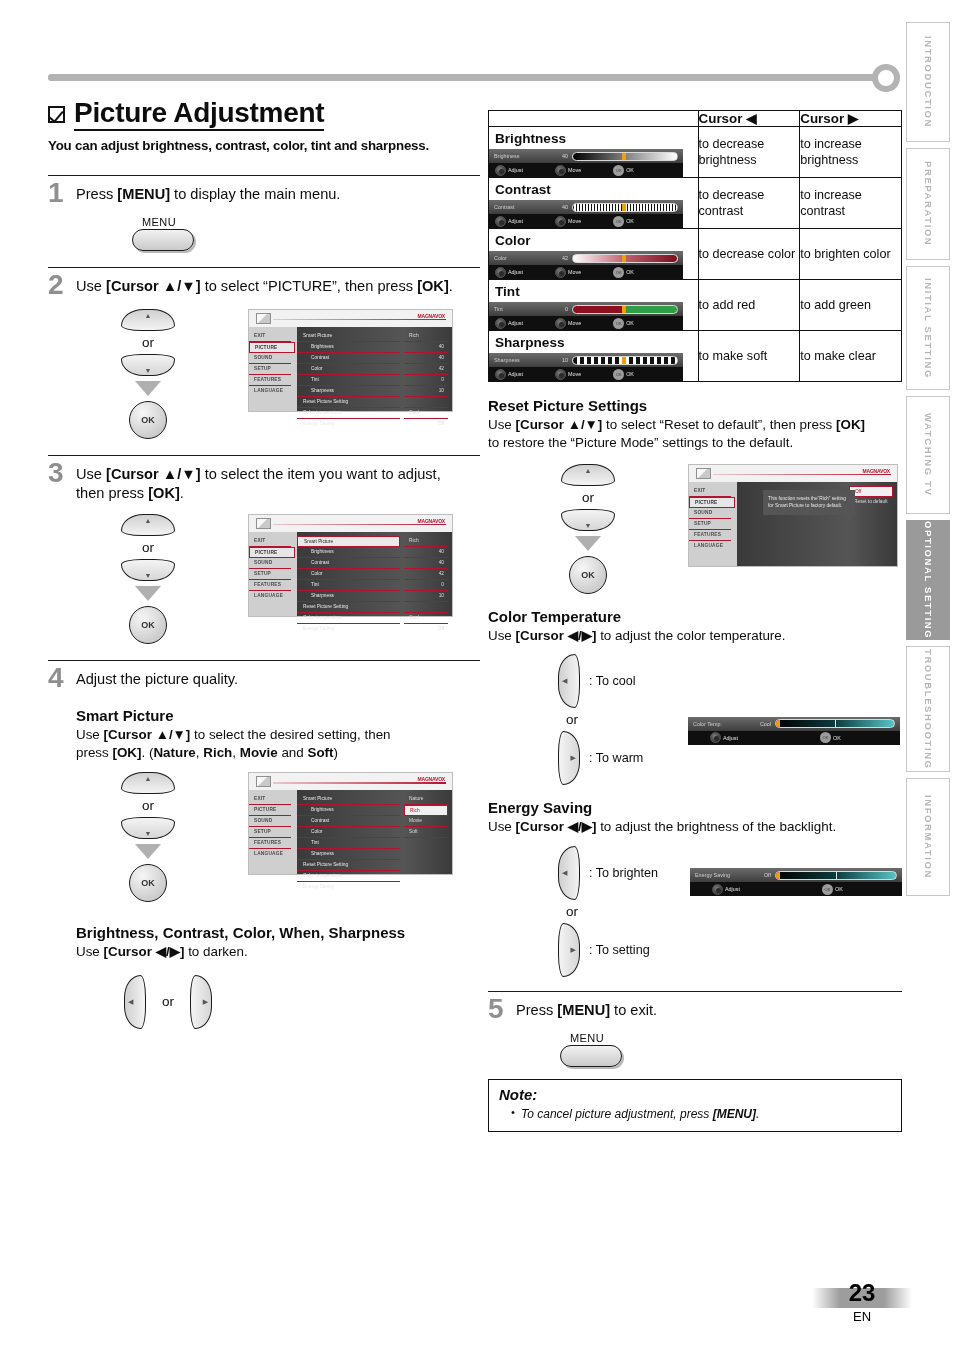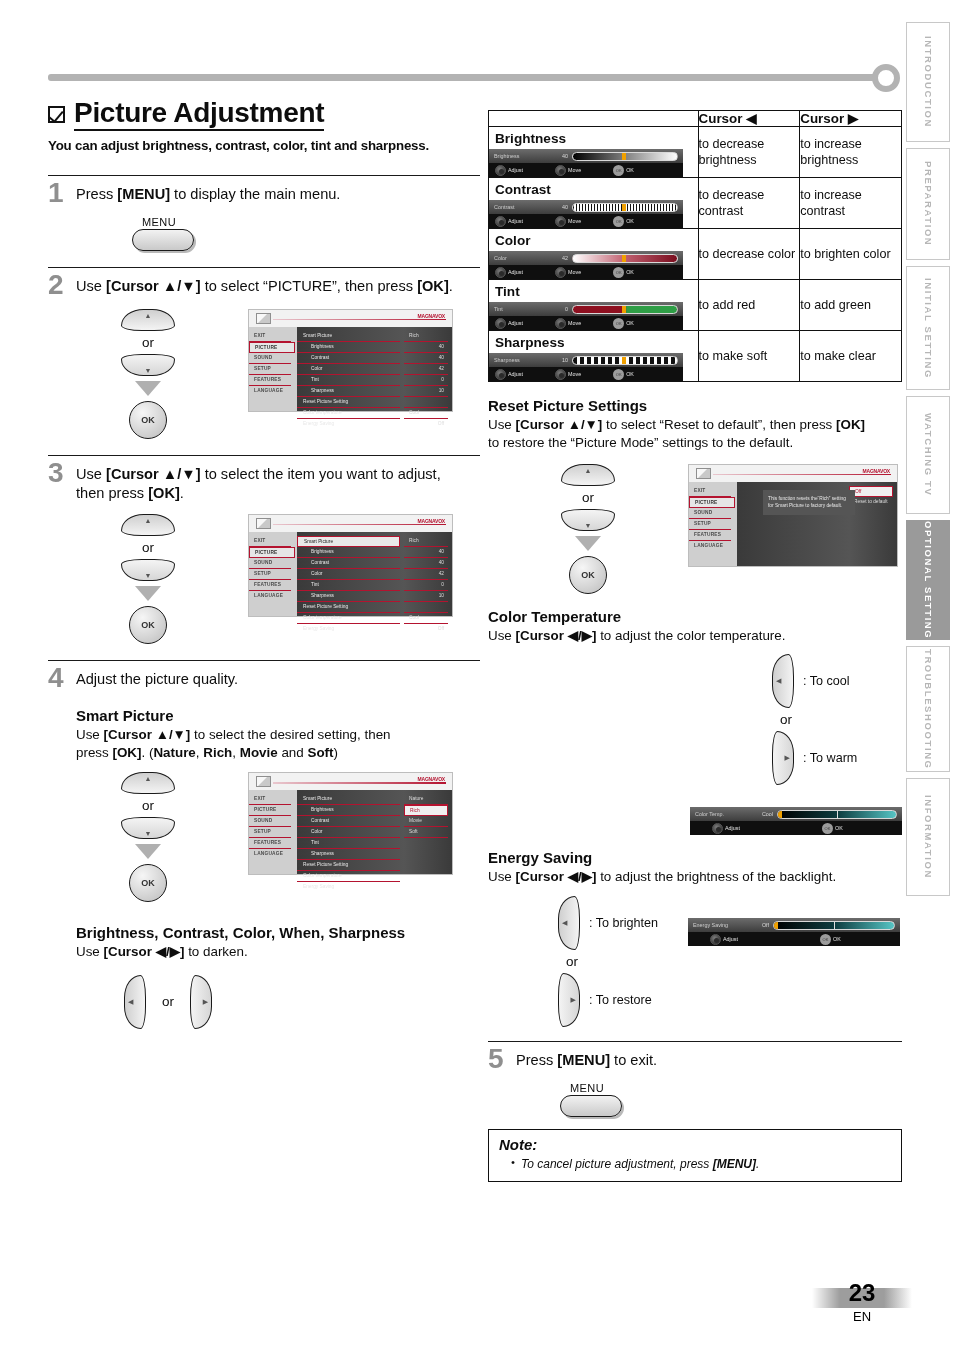--- a/index.html
+++ b/index.html
@@ -712,21 +712,21 @@
         <div class="osd-msg">This function resets the“Rich” setting for Smart Picture to factory default.</div>
       </div>
     </div>
   </div>
 
   <div style="margin-top:14px;">
     <div class="sub-h">Color Temperature</div>
     <div class="sub-p">
       <span>Use </span><b>[Cursor ◀/▶]</b><span> to adjust the color temperature.</span>
     </div>
-    <div class="row" style="margin-top:10px; align-items:flex-end;flex-direction:column;">
+    <div class="row" style="margin-top:10px; align-items:center;">
       <div style="width:200px;">
         <div class="row" style="align-items:center; margin-left:70px; gap:9px;">
           <div class="arc-lr arc-left">
               <span class="tri">◀</span>
             </div>
           <span style="font-size:12.6px">: To cool</span>
         </div>
         <div class="or-lbl" style="margin-left:78px">or</div>
         <div class="row" style="align-items:center; margin-left:70px; gap:9px;">
           <div class="arc-lr arc-right">
@@ -756,34 +756,34 @@
         </div>
       </div>
     </div>
   </div>
 
   <div style="margin-top:14px;">
     <div class="sub-h">Energy Saving</div>
     <div class="sub-p">
       <span>Use </span><b>[Cursor ◀/▶]</b><span> to adjust the brightness of the backlight.</span>
     </div>
-    <div class="row" style="margin-top:10px; align-items:flex-start;">
+    <div class="row" style="margin-top:10px; align-items:flex-start;justify-content:space-between;">
       <div style="width:200px;">
         <div class="row" style="align-items:center; margin-left:70px; gap:9px;">
           <div class="arc-lr arc-left">
               <span class="tri">◀</span>
             </div>
           <span style="font-size:12.6px">: To brighten</span>
         </div>
         <div class="or-lbl" style="margin-left:78px">or</div>
         <div class="row" style="align-items:center; margin-left:70px; gap:9px;">
           <div class="arc-lr arc-right">
               <span class="tri">▶</span>
             </div>
-          <span style="font-size:12.6px">: To restore</span>
+          <span style="font-size:12.6px">: To setting</span>
         </div>
       </div>
       <div class="bar-widget" style="width:212px; margin-top:22px;">
         <div class="bar-top">
           <div class="bar-name" style="width:58px">Energy Saving</div>
           <div class="bar-val" style="width:18px">Off</div>
           <div class="bar-track" style="background:linear-gradient(to right,#000,#0d3b3e,#56c4c4)">
             <div class="bar-tick"></div>
             <div class="bar-knob" style="left:0%"></div>
           </div>

